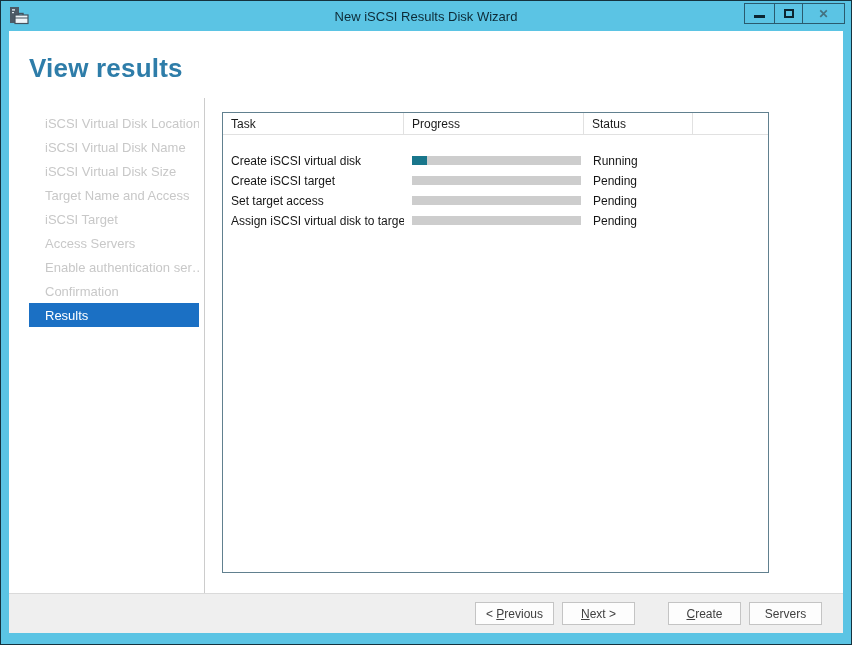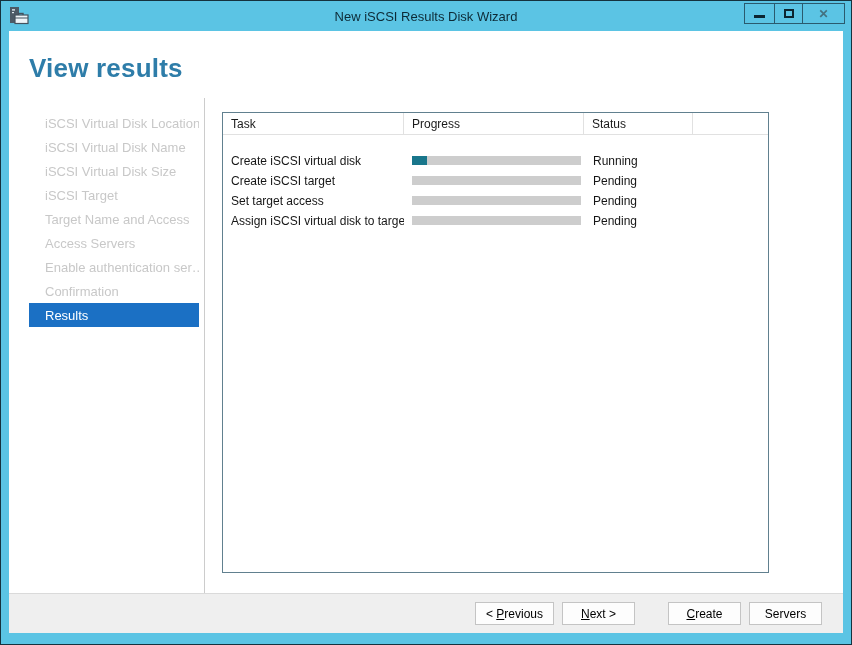--- a/index.html
+++ b/index.html
@@ -83,21 +83,21 @@
   .footer {
     position: absolute; left: 0; right: 0; bottom: 0; height: 40px;
     background: #efefef; border-top: 1px solid #dadada;
     display: flex; align-items: center; justify-content: flex-end;
     padding-right: 21px;
   }
   .btn {
     height: 23px; min-width: 73px; padding: 0 10px; margin-left: 8px;
     background: #fdfdfd; border: 1px solid #c4c4c4;
     font-family: "Liberation Sans", sans-serif;
-    font-size: 12px; color: #000000; text-align: center;
+    font-size: 12px; color: #404040; text-align: center;
   }
   .btn.gap { margin-left: 33px; }
   .ak { text-decoration: underline; }
 </style>
 </head>
 <body>
 
 <div class="window">
 
   <div class="titlebar">
@@ -134,24 +134,24 @@
     <div class="step disabled">
           <span>iSCSI Virtual Disk Location</span>
         </div>
         <div class="step disabled">
           <span>iSCSI Virtual Disk Name</span>
         </div>
         <div class="step disabled">
           <span>iSCSI Virtual Disk Size</span>
         </div>
         <div class="step disabled">
+          <span>Target Name and Access</span>
+        </div>
+        <div class="step disabled">
           <span>iSCSI Target</span>
-        </div>
-        <div class="step disabled">
-          <span>Target Name and Access</span>
         </div>
         <div class="step disabled">
           <span>Access Servers</span>
         </div>
         <div class="step disabled">
           <span>Enable authentication ser…</span>
         </div>
         <div class="step disabled">
           <span>Confirmation</span>
         </div>

